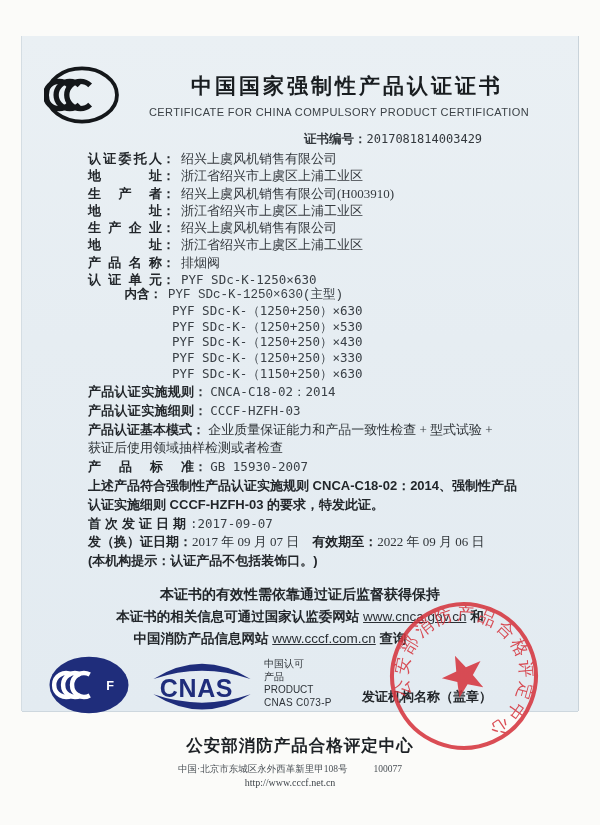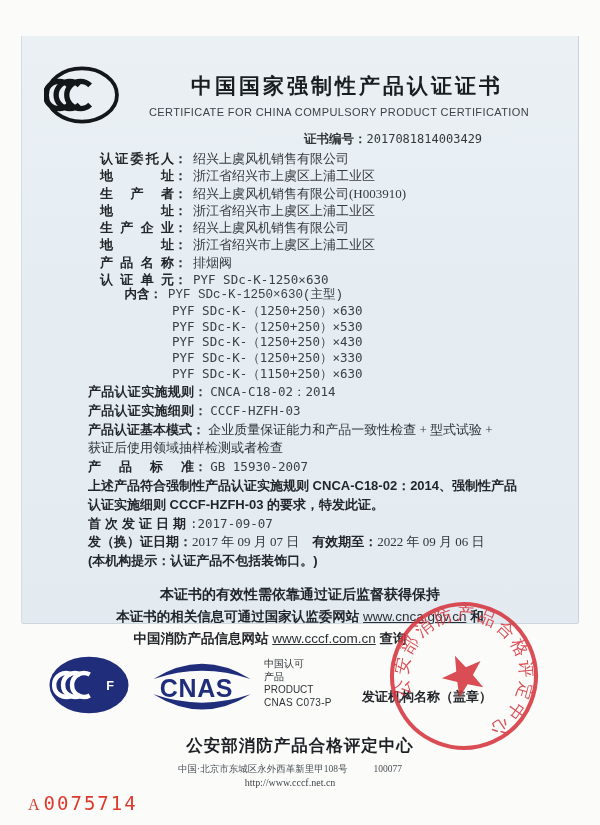--- a/index.html
+++ b/index.html
@@ -1,39 +1,39 @@
 <!DOCTYPE html>
 <html><head>
 <meta charset="utf-8">
 <style>
   * { margin:0; padding:0; box-sizing:border-box; }
   body { width:600px; height:825px; background:#fbfbf9; font-family:"Liberation Serif", serif; }
   .page { position:relative; width:600px; height:825px; overflow:hidden; }
   .paper {
-    position:absolute; left:22px; top:36px; width:556px; height:587px;
+    position:absolute; left:22px; top:36px; width:556px; height:675px;
     background:linear-gradient(180deg,#eaf0f4 0%,#e6edf2 45%,#e3ebf1 100%);
     box-shadow:1px 0 0 #c9d3da, -1px 0 0 #d4dde3, 0 1px 0 #cdd7de;
     color:#2f3438;
   }
   
   .cccmark { position:absolute; left:22px; top:28px; width:76px; height:62px; }
   
   .title-cn { position:absolute; left:110px; top:36px; width:430px; text-align:center;
     font-family:"Liberation Sans", sans-serif; font-weight:bold; font-size:21px;
     letter-spacing:3px; color:#191d20; }
   .title-en { position:absolute; left:86px; top:70px; width:462px; text-align:center;
     font-family:"Liberation Sans", sans-serif; font-size:11px; letter-spacing:0.4px; color:#3c4247; }
   .certno { position:absolute; left:282px; top:95px; font-size:12.5px; color:#33383d; }
   .certno b { font-weight:bold; }
   .certno .num { font-family:"DejaVu Sans Mono", monospace; font-size:12px; }
   
   .fields { position:absolute; left:66px; top:114px; width:470px; font-size:13px; }
   .frow { height:17.3px; line-height:17.3px; white-space:nowrap; }
   .flabel { display:inline-block; width:74px; text-align:justify; text-align-last:justify;
-    font-family:"Liberation Sans", sans-serif; font-weight:bold; color:#22262a;margin-left:12px; }
+    font-family:"Liberation Sans", sans-serif; font-weight:bold; color:#22262a; }
   .fcolon { font-weight:bold; font-family:"Liberation Sans", sans-serif; color:#22262a; }
   .fval { margin-left:6px; color:#34393e; }
   .lat { font-family:"DejaVu Sans Mono", monospace; font-size:12.5px; color:#3a4046; }
   
   .contains { position:absolute; left:66px; top:251px; width:470px; font-size:12.5px; }
   .crow { height:15.8px; line-height:15.8px; white-space:nowrap; }
   .clabel { display:inline-block; width:74px; text-align:right;
     font-family:"Liberation Sans", sans-serif; font-weight:bold; color:#22262a; }
   .cval { margin-left:6px;font-family:Liberation Mono, monospace; }
   .cindent { padding-left:84px; }
@@ -180,17 +180,13 @@
       </svg>
     </div>
 
     <div class="org">公安部消防产品合格评定中心</div>
     <div class="addr">
       <span>中国·北京市东城区永外西革新里甲108号</span><span class="pc">100077</span>
     </div>
     <div class="site">http://www.cccf.net.cn</div>
   </div>
 
-  <div class="serial">
-    <span class="sa">A</span>
-    <span class="sn">0075714</span>
-  </div>
 </div>
 
 </body></html>

